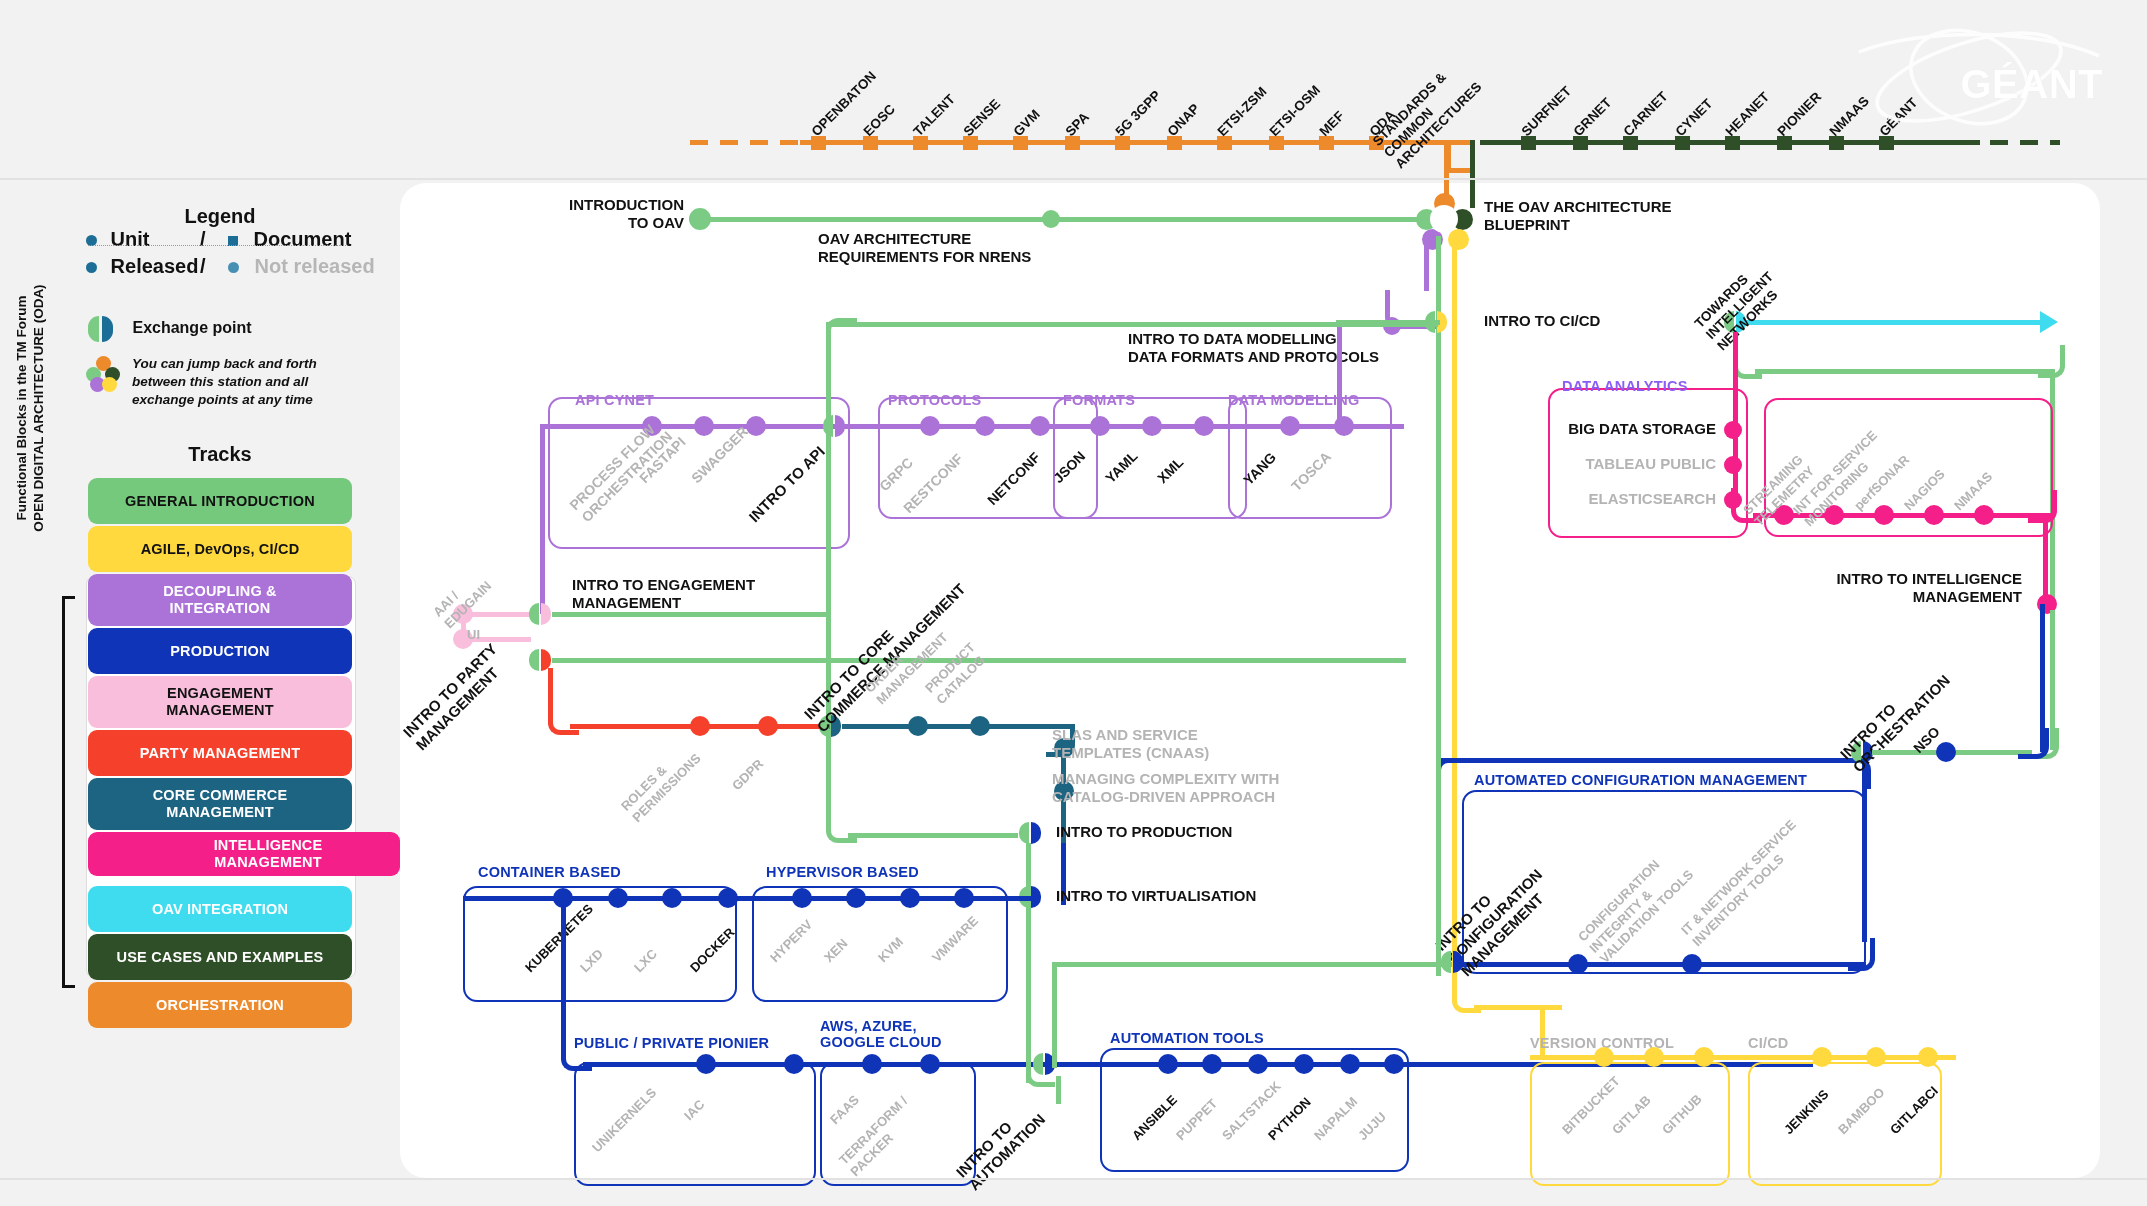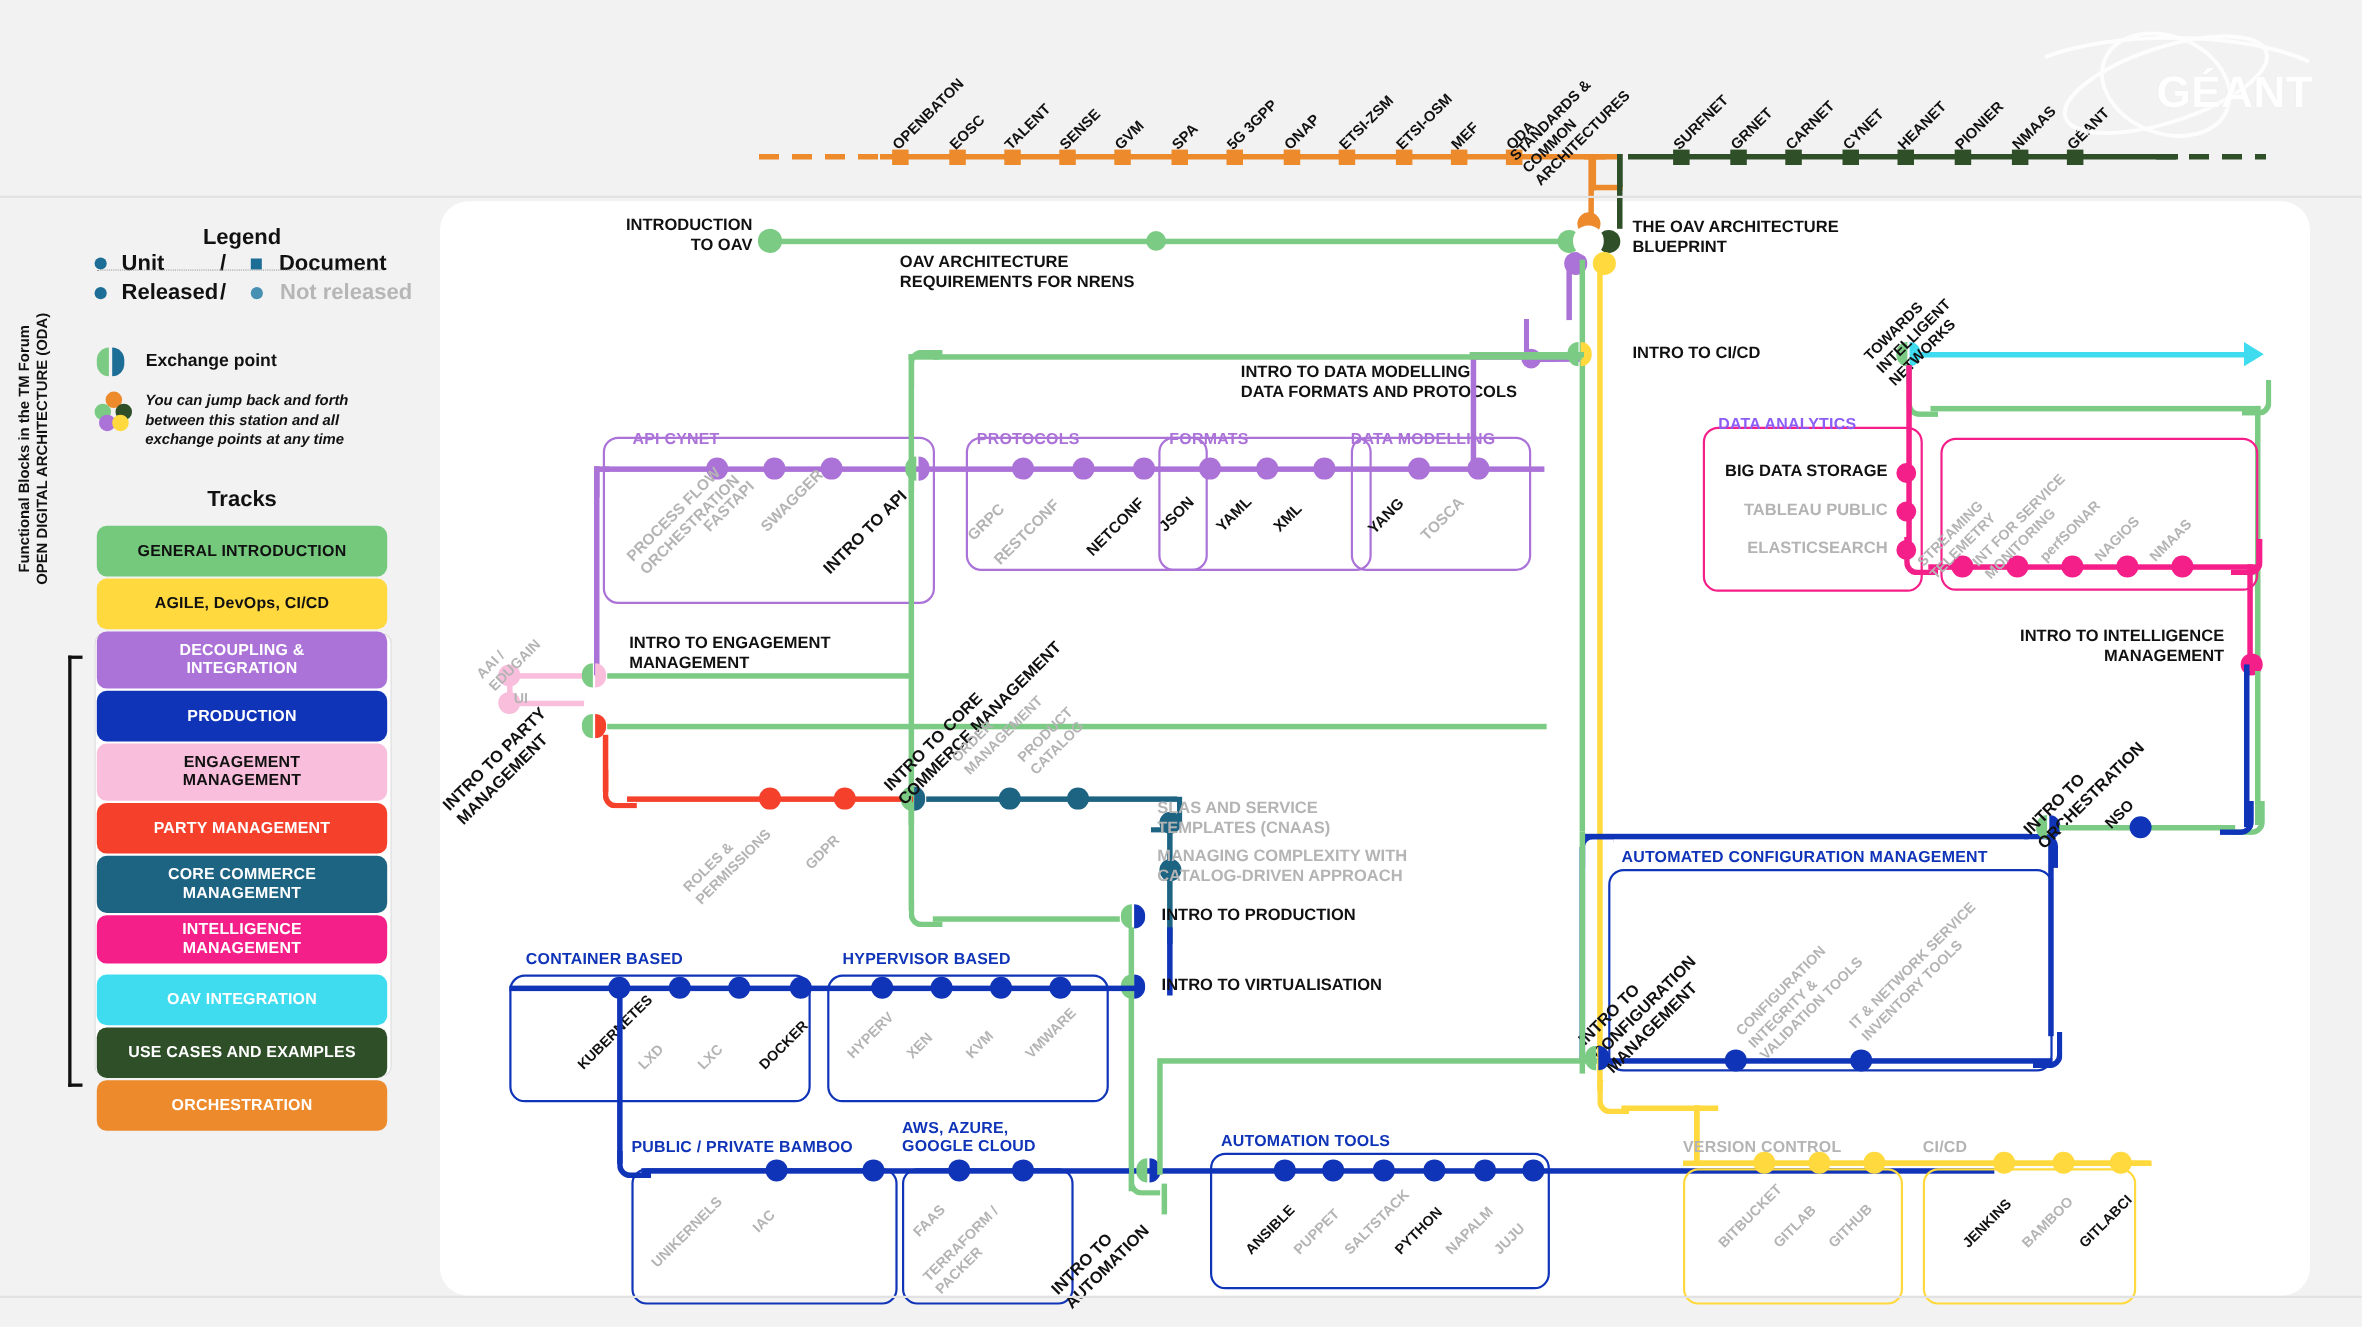--- a/index.html
+++ b/index.html
@@ -125,21 +125,21 @@
     </div>
     <div class="abs track" style="top:676px;height:52px;background:#f9bedc;color:#111111;z-index:2;">
       <span>ENGAGEMENT<br>MANAGEMENT</span>
     </div>
     <div class="abs track" style="top:730px;height:46px;background:#f5402c;color:#ffffff;z-index:2;">
       <span>PARTY MANAGEMENT</span>
     </div>
     <div class="abs track" style="top:778px;height:52px;background:#1d6382;color:#ffffff;z-index:2;">
       <span>CORE COMMERCE<br>MANAGEMENT</span>
     </div>
-    <div class="abs track" style="top:832px;height:44px;background:#f51f8a;color:#ffffff;z-index:2;">
+    <div class="abs track" style="top:832px;height:44px;background:#f51f8a;color:#ffffff;z-index:2;padding-left:48px;">
       <span>INTELLIGENCE<br>MANAGEMENT</span>
     </div>
     <div class="abs track" style="top:886px;height:46px;background:#3fdcf0;color:#ffffff;z-index:2;">
       <span>OAV INTEGRATION</span>
     </div>
     <div class="abs track" style="top:934px;height:46px;background:#2f4f28;color:#ffffff;z-index:2;">
       <span>USE CASES AND EXAMPLES</span>
     </div>
     <div class="abs track" style="top:982px;height:46px;background:#ec8a2c;color:#ffffff;z-index:2;">
       <span>ORCHESTRATION</span>
@@ -383,21 +383,21 @@
     <div class="abs diag" style="left:778px;top:950px;color:#b4b4b4;font-size:13px;">HYPERV</div>
     <div class="abs node" style="left:846px;top:888px;width:20px;height:20px;background:#1034b8;"></div>
     <div class="abs diag" style="left:832px;top:950px;color:#b4b4b4;font-size:13px;">XEN</div>
     <div class="abs node" style="left:900px;top:888px;width:20px;height:20px;background:#1034b8;"></div>
     <div class="abs diag" style="left:886px;top:950px;color:#b4b4b4;font-size:13px;">KVM</div>
     <div class="abs node" style="left:954px;top:888px;width:20px;height:20px;background:#1034b8;"></div>
     <div class="abs diag" style="left:940px;top:950px;color:#b4b4b4;font-size:13px;">VMWARE</div>
     <div class="abs ln" style="left:561px;top:898px;width:5px;height:160px;background:#1034b8;"></div>
     <div class="abs " style="left:561px;top:1046px;width:26px;height:20px;border-left:5px solid #1034b8;border-bottom:5px solid #1034b8;border-bottom-left-radius:12px;"></div>
     <div class="abs grp" style="left:574px;top:1062px;width:238px;height:120px;border:2px solid #1034b8;"></div>
-    <div class="abs grp-lbl" style="left:574px;top:1035px;color:#1034b8;">PUBLIC / PRIVATE BAMBOO</div>
+    <div class="abs grp-lbl" style="left:574px;top:1035px;color:#1034b8;">PUBLIC / PRIVATE PIONIER</div>
     <div class="abs grp" style="left:820px;top:1062px;width:152px;height:120px;border:2px solid #1034b8;"></div>
     <div class="abs grp-lbl" style="left:820px;top:1018px;color:#1034b8;">AWS, AZURE,<br>GOOGLE CLOUD</div>
     <div class="abs ln" style="left:583px;top:1062px;width:1230px;height:5px;background:#1034b8;"></div>
     <div class="abs node" style="left:696px;top:1054px;width:20px;height:20px;background:#1034b8;"></div>
     <div class="abs node" style="left:784px;top:1054px;width:20px;height:20px;background:#1034b8;"></div>
     <div class="abs diag" style="left:600px;top:1140px;color:#b4b4b4;font-size:13px;">UNIKERNELS</div>
     <div class="abs diag" style="left:692px;top:1108px;color:#b4b4b4;font-size:13px;">IAC</div>
     <div class="abs node" style="left:862px;top:1054px;width:20px;height:20px;background:#1034b8;"></div>
     <div class="abs node" style="left:920px;top:1054px;width:20px;height:20px;background:#1034b8;"></div>
     <div class="abs diag" style="left:838px;top:1112px;color:#b4b4b4;font-size:13px;">FAAS</div>

